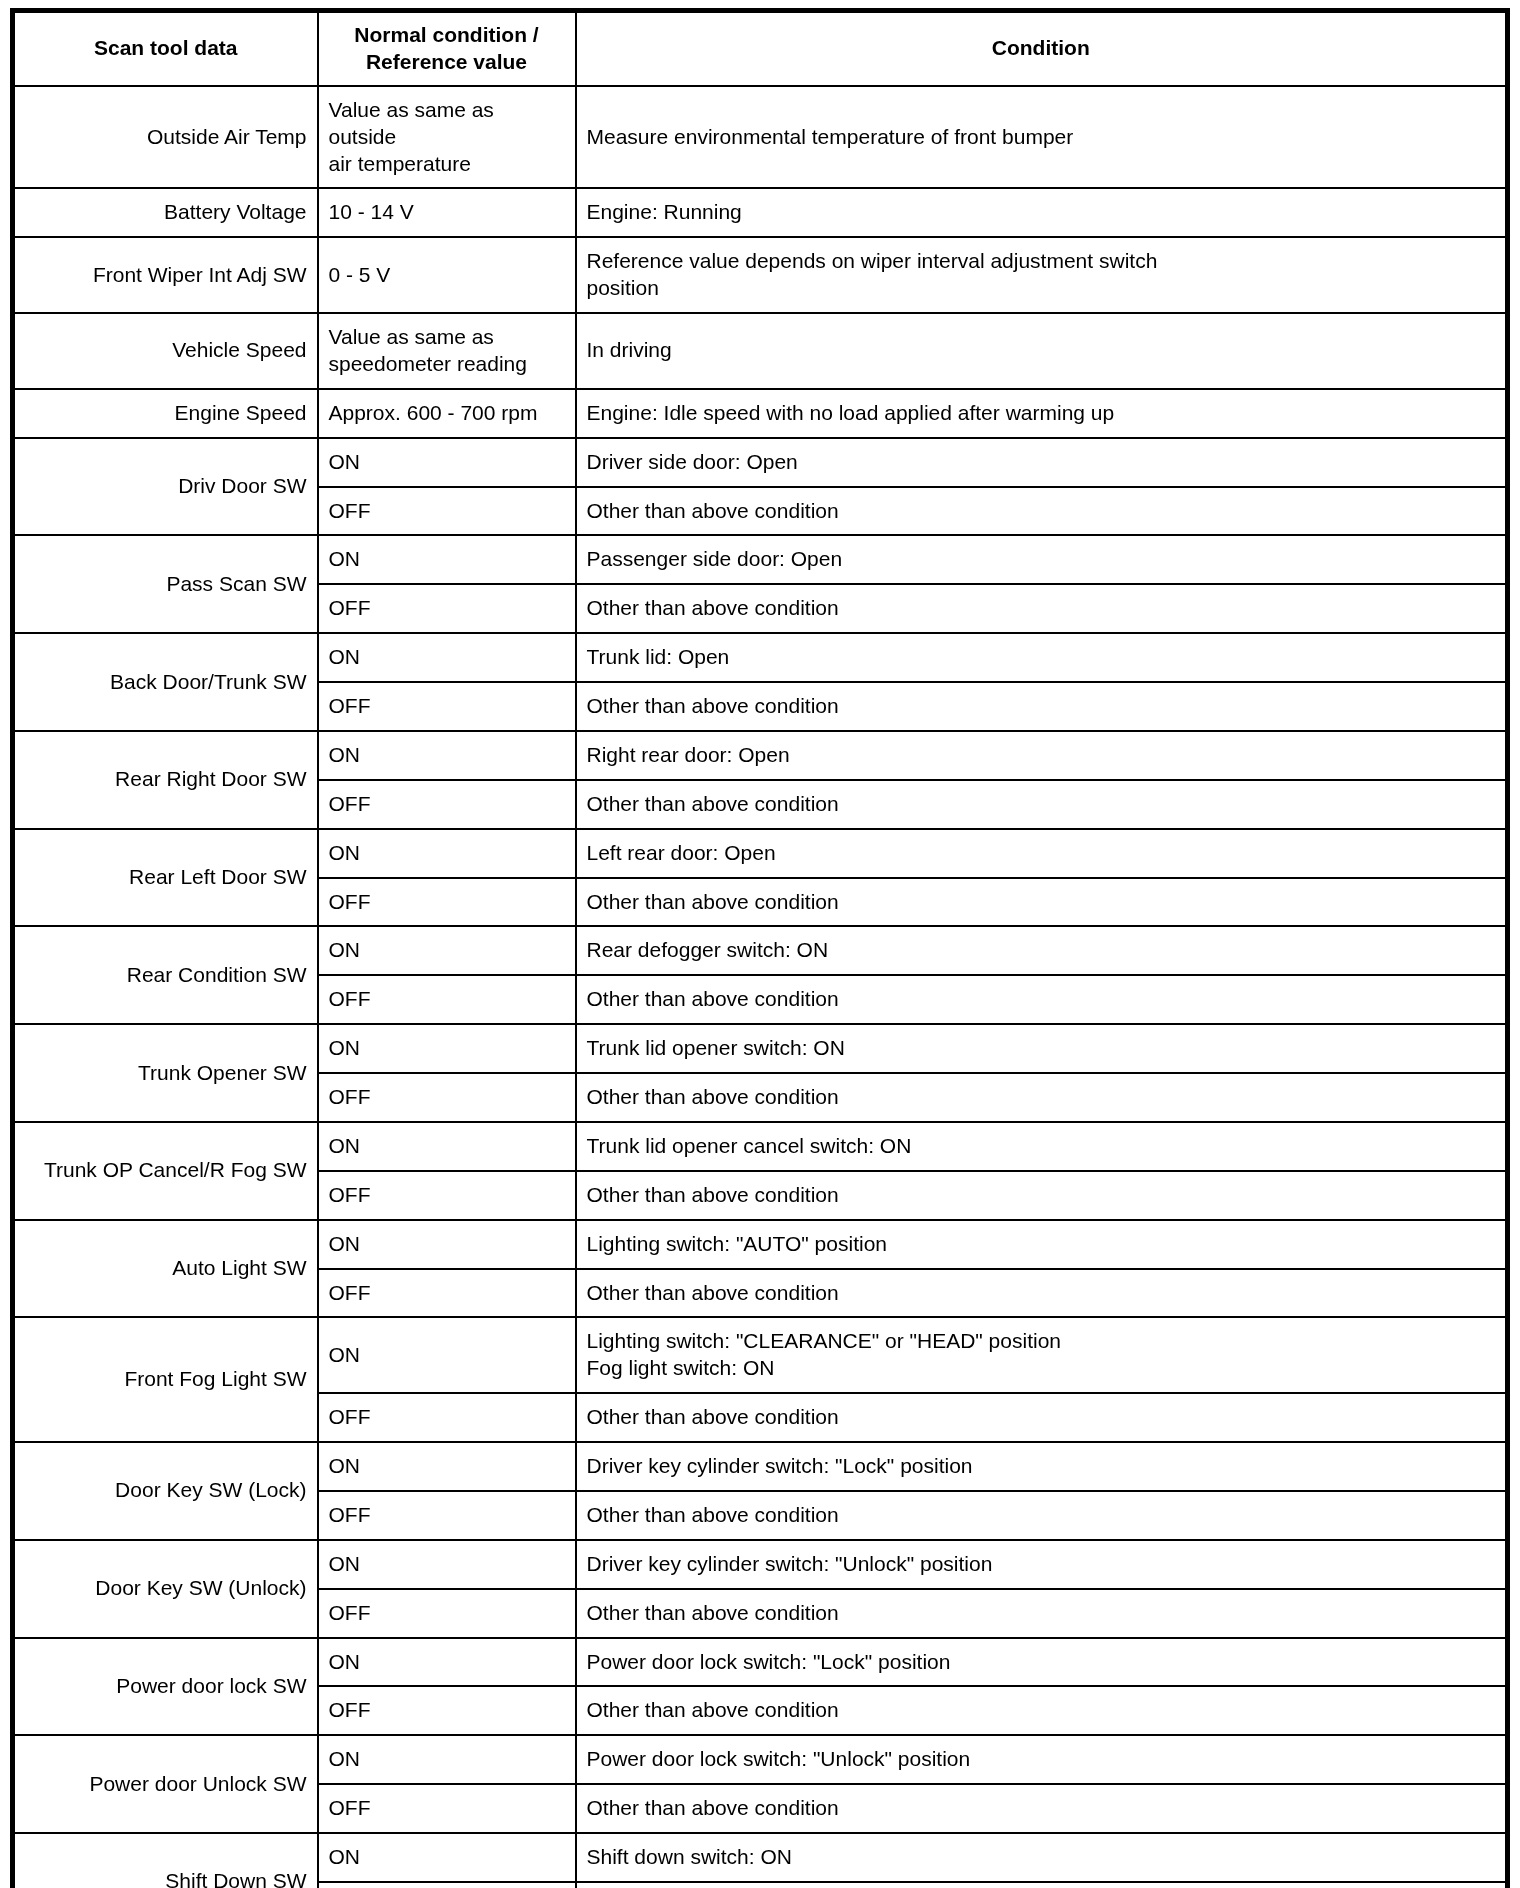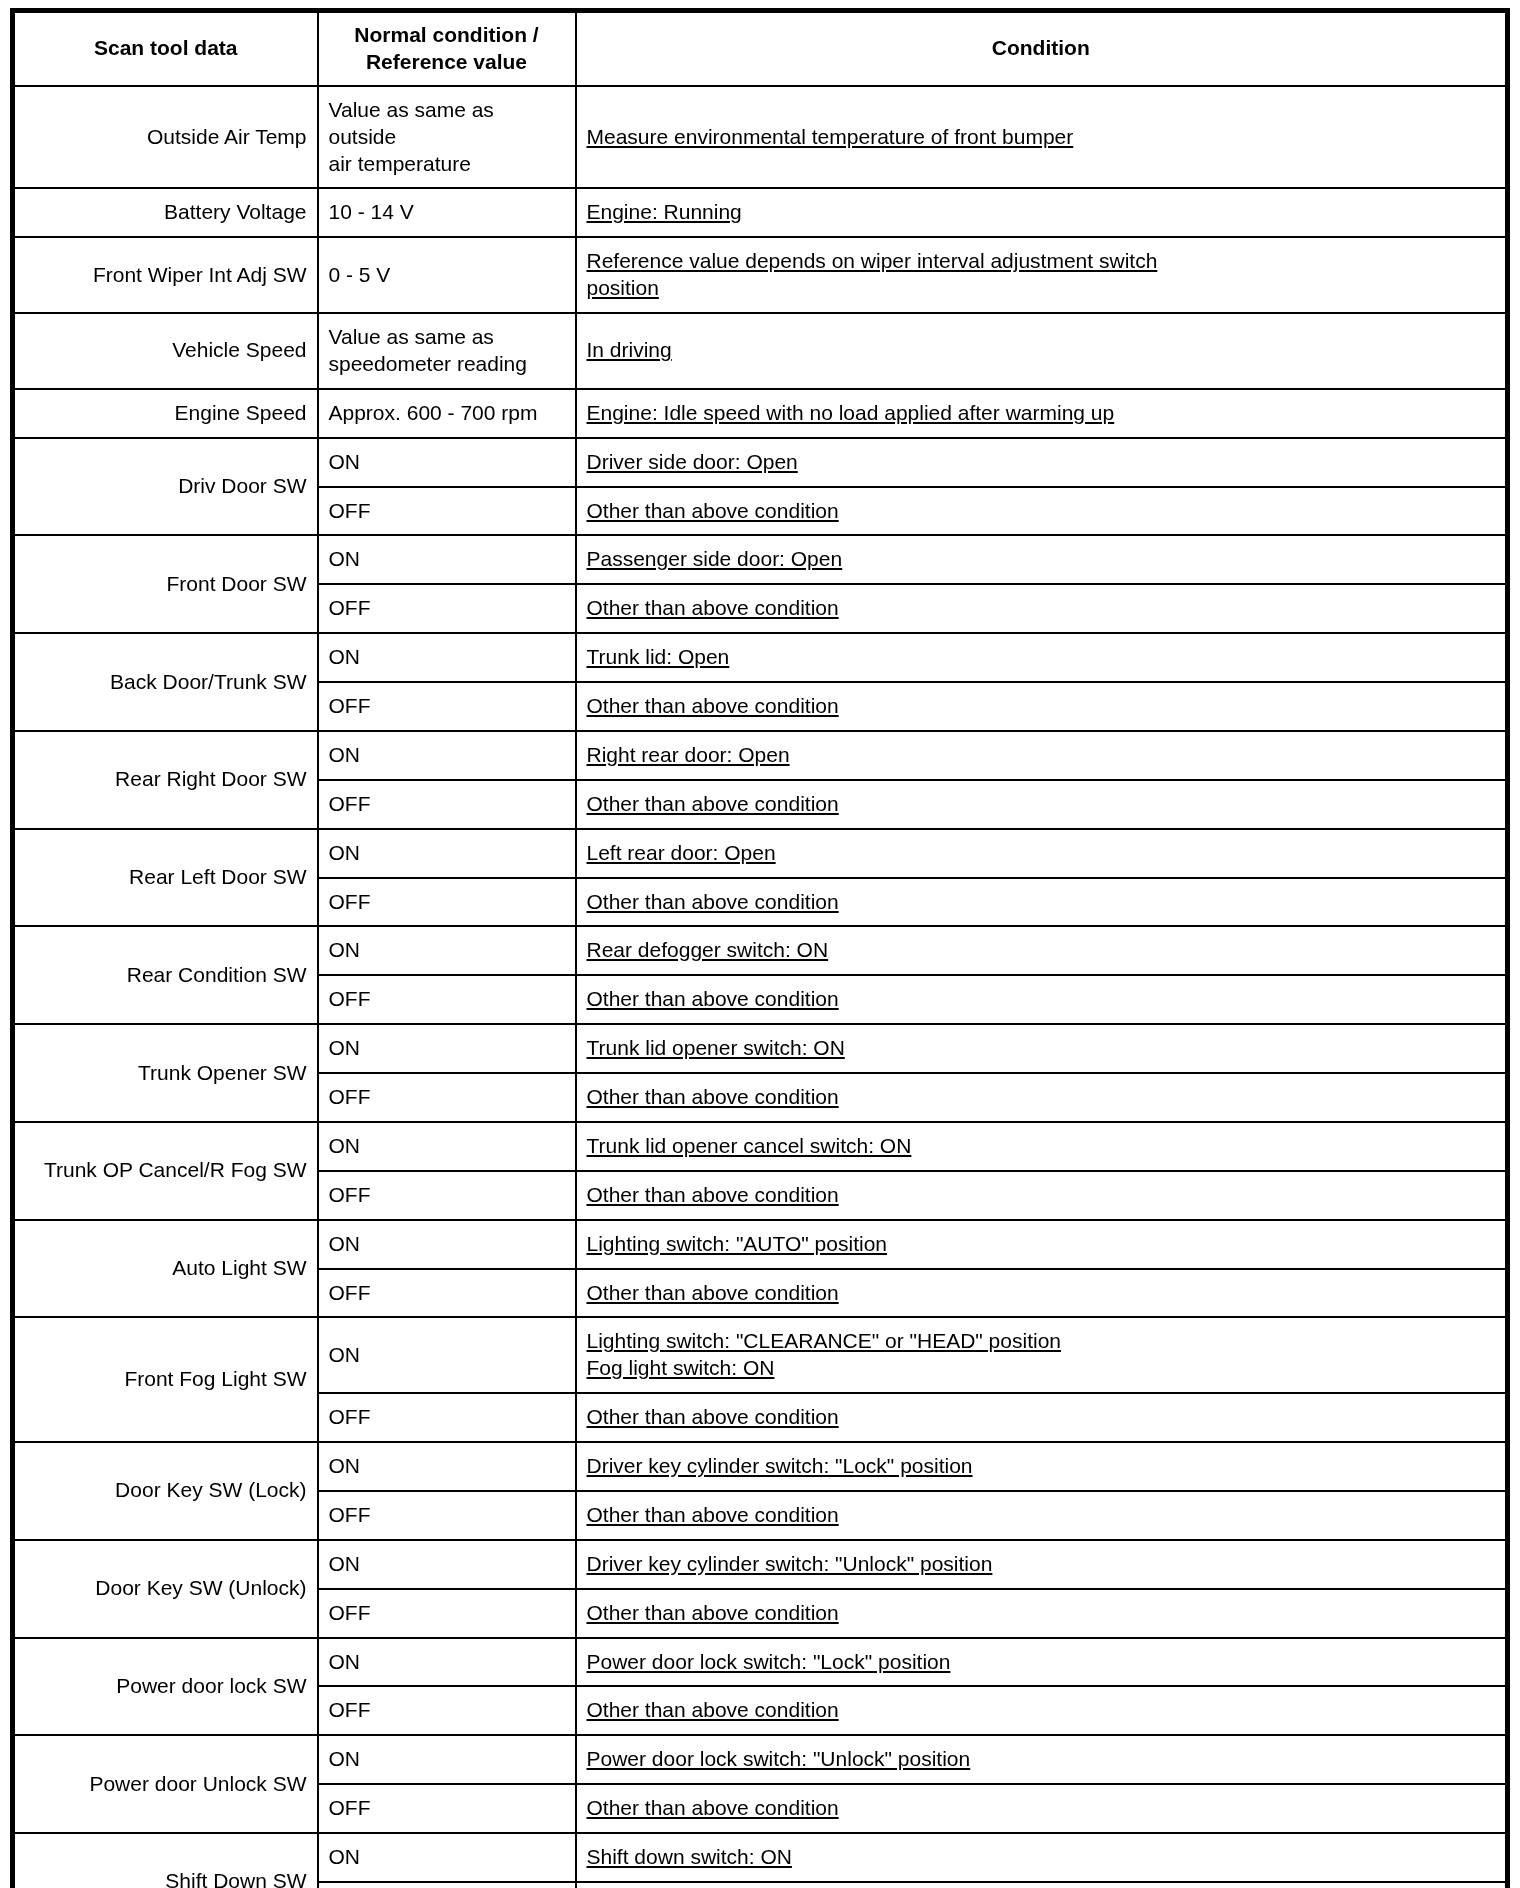--- a/index.html
+++ b/index.html
@@ -48,21 +48,20 @@
     padding-left: 12px !important;
   }
   .value-cell {
     vertical-align: middle;
     white-space: pre-line;
   }
   .condition-cell {
     text-align: left;
     vertical-align: middle;
     white-space: pre-line;
-    text-decoration: underline;
   }
 </style>
 </head>
 <body>
 
 <div class="page">
   <table class="scan-table">
     <colgroup>
       <col style="width: 305px;">
       <col style="width: 258px;">
@@ -108,21 +107,21 @@
         <tr>
           <td class="label-cell" rowspan="2">Driv Door SW</td>
           <td class="value-cell">ON</td>
           <td class="condition-cell">Driver side door: Open</td>
         </tr>
         <tr>
           <td class="value-cell">OFF</td>
           <td class="condition-cell">Other than above condition</td>
         </tr>
         <tr>
-          <td class="label-cell" rowspan="2">Front Door SW</td>
+          <td class="label-cell" rowspan="2">Pass Scan SW</td>
           <td class="value-cell">ON</td>
           <td class="condition-cell">Passenger side door: Open</td>
         </tr>
         <tr>
           <td class="value-cell">OFF</td>
           <td class="condition-cell">Other than above condition</td>
         </tr>
         <tr>
           <td class="label-cell" rowspan="2">Back Door/Trunk SW</td>
           <td class="value-cell">ON</td>

